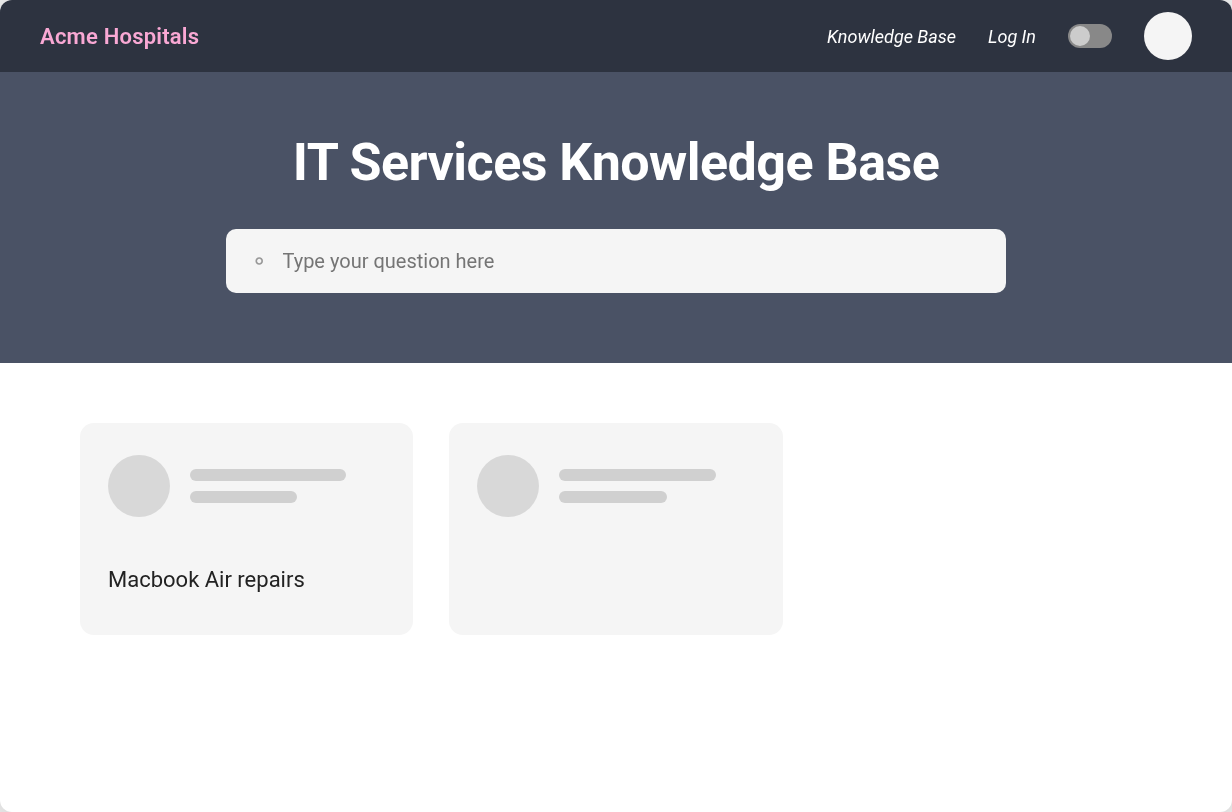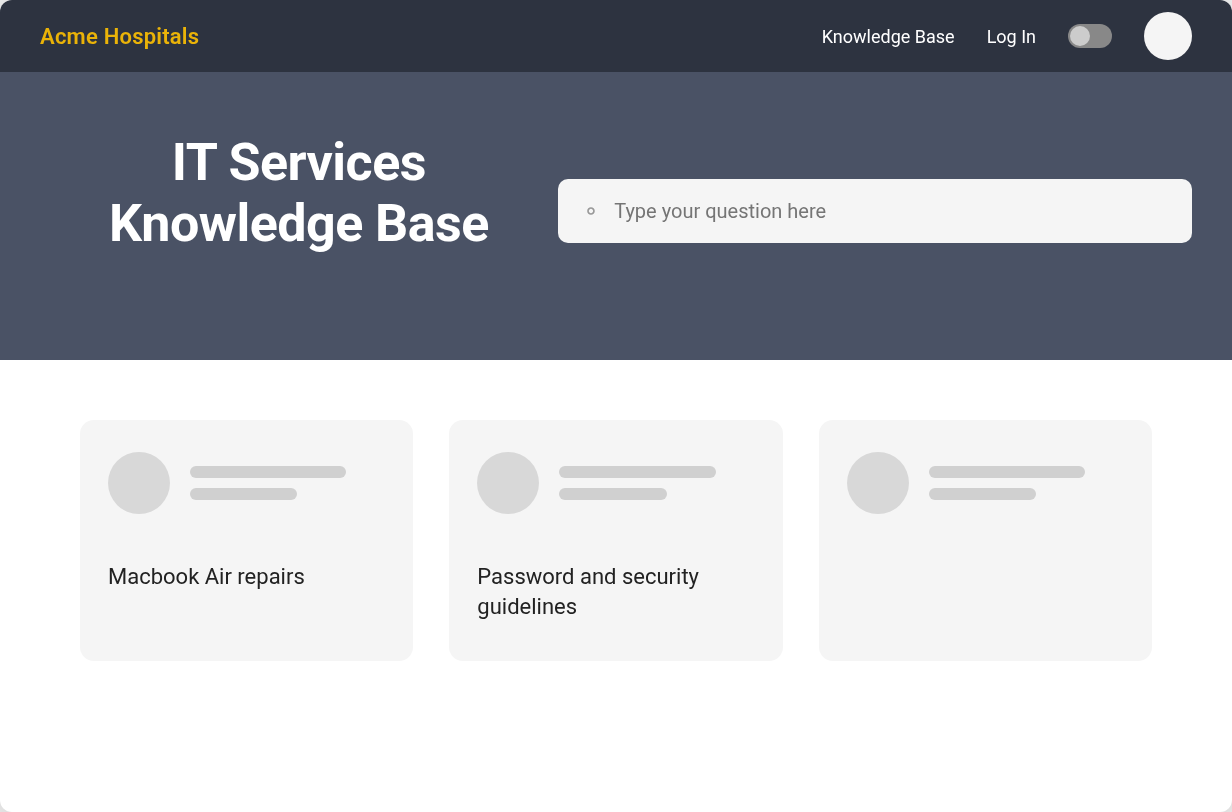--- a/index.html
+++ b/index.html
@@ -30,38 +30,39 @@
     .navbar {
       background: #2d3340;
       display: flex;
       align-items: center;
       justify-content: space-between;
       padding: 0 40px;
       height: 72px;
     }
 
     .navbar-brand {
-      color: #eab308;
+      color: #f9a8d4;
       font-size: 22px;
       font-weight: 600;
       letter-spacing: 0.01em;
     }
 
     .navbar-right {
       display: flex;
       align-items: center;
       gap: 32px;
     }
 
     .nav-link {
       color: #ffffff;
       font-size: 18px;
       font-weight: 400;
       text-decoration: none;
       cursor: pointer;
+      font-style: italic;
     }
 
     .toggle-switch {
       width: 44px;
       height: 24px;
       background: #888;
       border-radius: 12px;
       position: relative;
       cursor: pointer;
       flex-shrink: 0;
@@ -83,21 +84,21 @@
       background: #f5f5f5;
       border-radius: 50%;
       flex-shrink: 0;
     }
 
     
     .hero {
       background: #4a5265;
       padding: 60px 40px 70px;
       display: flex;
-      flex-direction: row;
+      flex-direction: column;
       align-items: center;
     }
 
     .hero-title {
       color: #ffffff;
       font-size: 52px;
       font-weight: 700;
       margin-bottom: 36px;
       text-align: center;
       letter-spacing: -0.01em;
@@ -226,30 +227,20 @@
         <div class="card-header">
           <div class="card-avatar"></div>
           <div class="card-lines">
             <div class="card-line-long"></div>
             <div class="card-line-short"></div>
           </div>
         </div>
         <div class="card-title">Macbook Air repairs</div>
       </div>
 
-      <div class="card">
-        <div class="card-header">
-          <div class="card-avatar"></div>
-          <div class="card-lines">
-            <div class="card-line-long"></div>
-            <div class="card-line-short"></div>
-          </div>
-        </div>
-        <div class="card-title">Password and security guidelines</div>
-      </div>
 
       <div class="card">
         <div class="card-header">
           <div class="card-avatar"></div>
           <div class="card-lines">
             <div class="card-line-long"></div>
             <div class="card-line-short"></div>
           </div>
         </div>
       </div>

